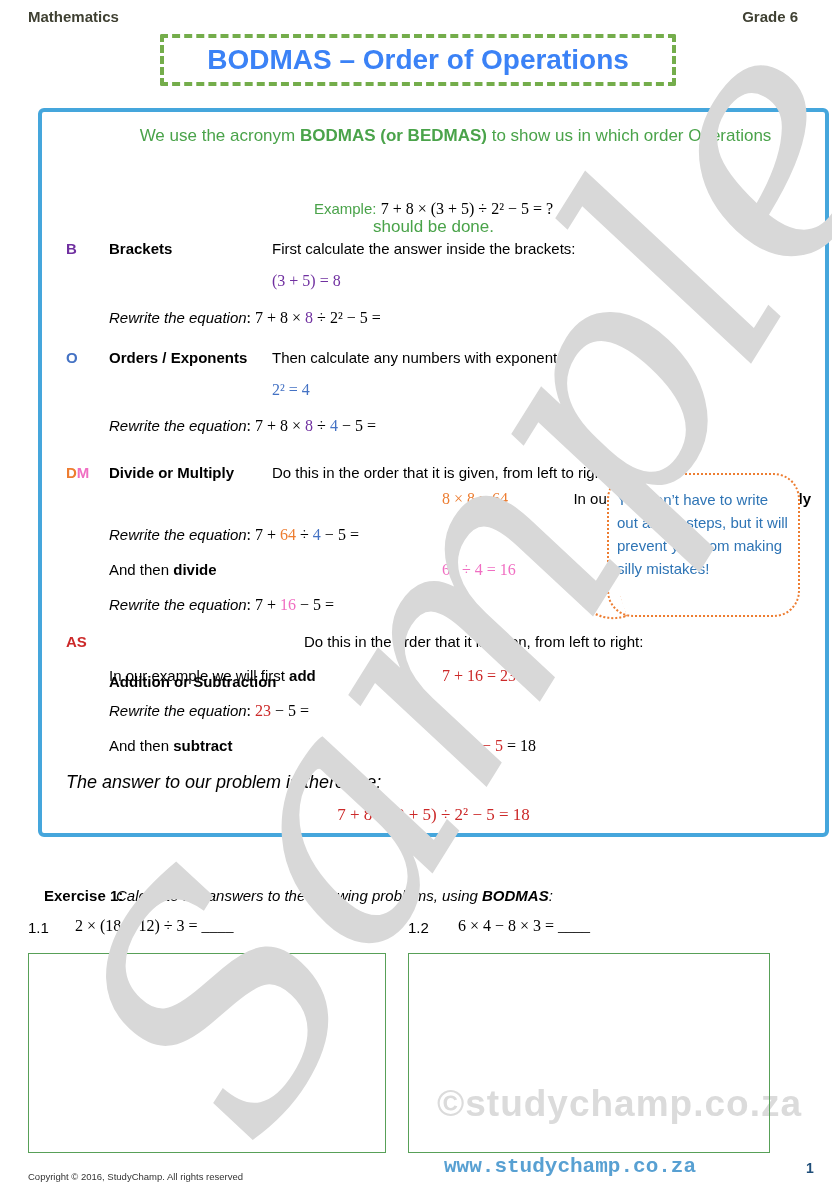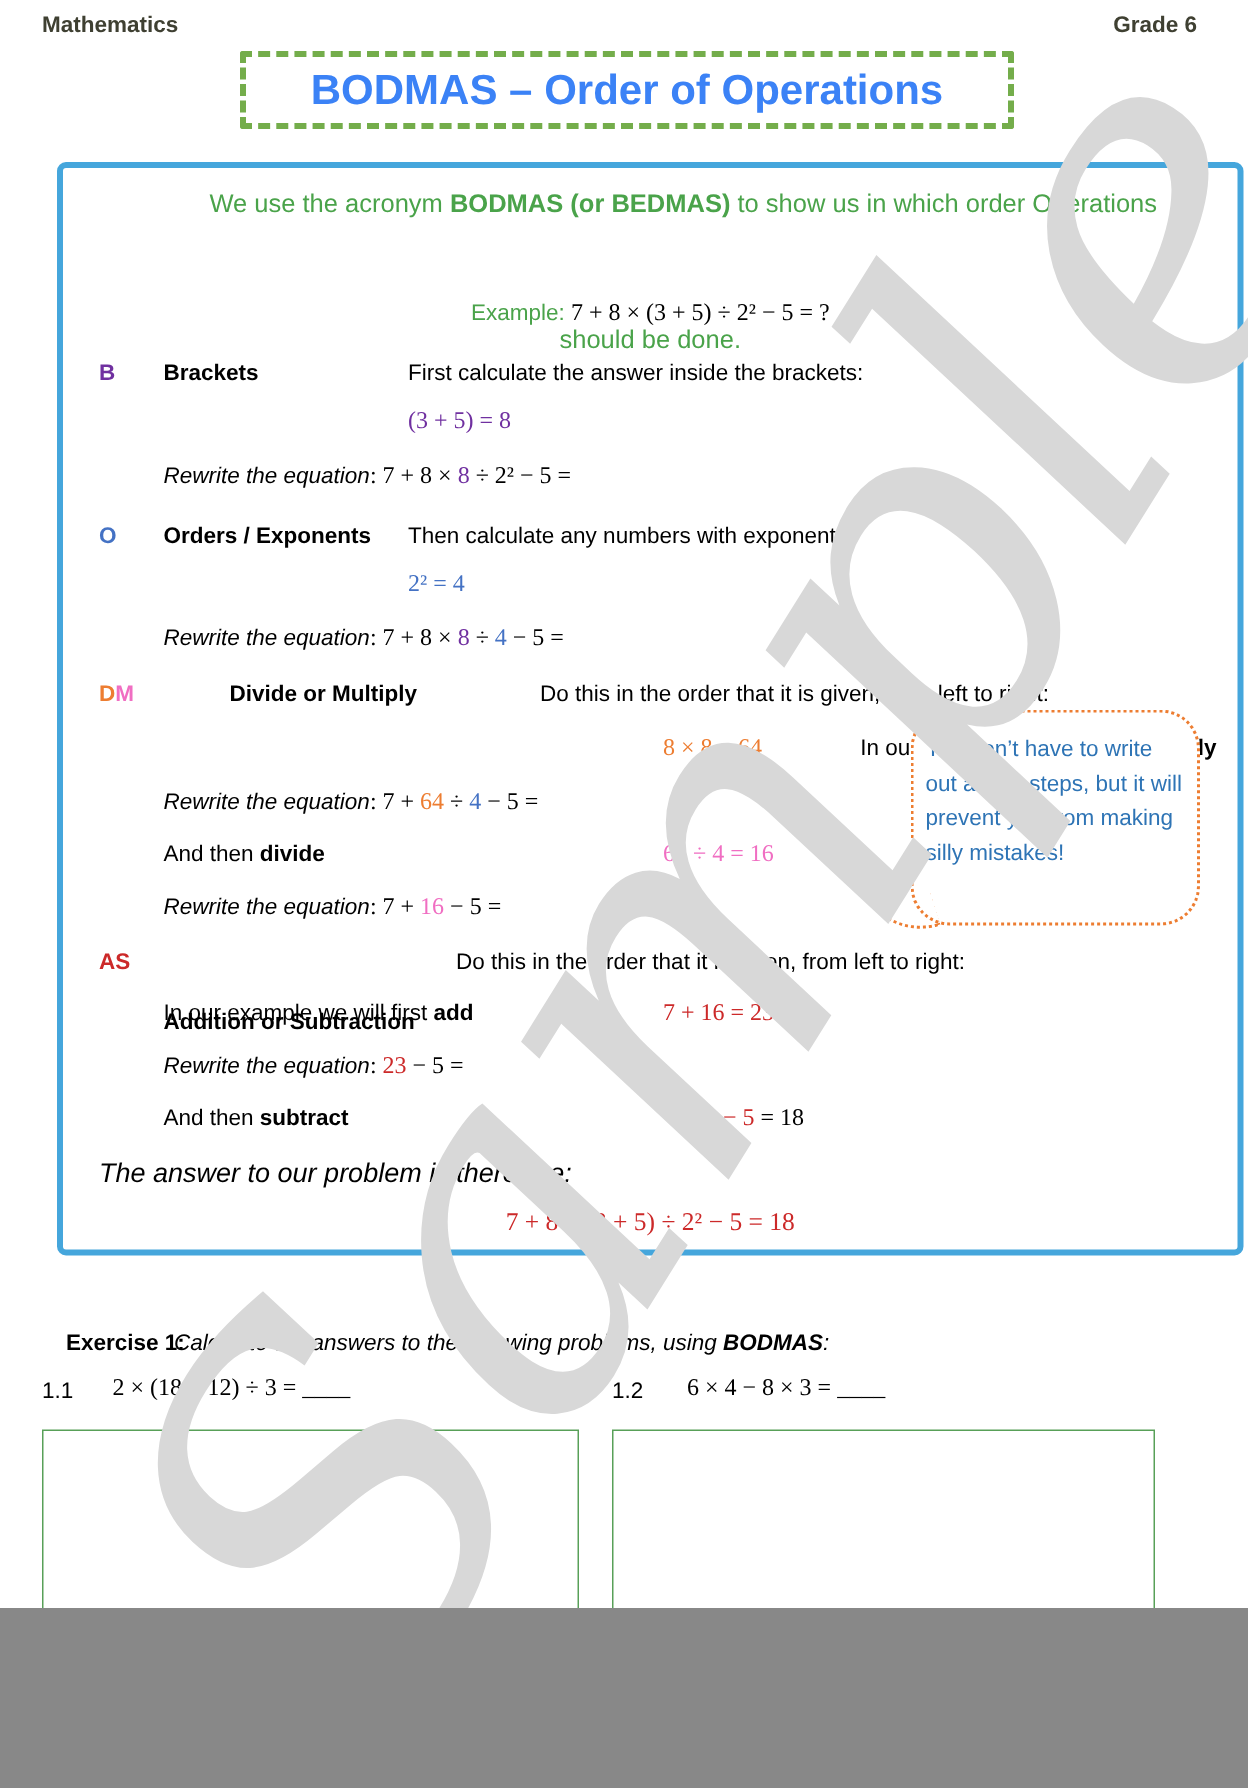--- a/index.html
+++ b/index.html
@@ -1,18 +1,18 @@
 <!DOCTYPE html>
 <html><head>
 <meta charset="utf-8">
 <style>
   * { margin:0; padding:0; box-sizing:border-box; }
   body { background:#888; }
   .page {
-    position:relative; width:832px; height:1072px; margin:0 auto;
+    position:relative; width:832px; height:1192px; margin:0 auto;
     background:#ffffff; overflow:hidden;
     font-family:"Liberation Sans", sans-serif; color:#000;
   }
   .abs { position:absolute; }
 
   
   .hdr { font-size:15px; font-weight:bold; color:#3F4032; top:8px; }
   .title-box {
     left:160px; top:34px; width:516px; height:52px;
     border:4px dashed #74AD4B; border-radius:2px;
@@ -124,21 +124,21 @@
     <div class="step-row" style="top:237px;">
       <span class="letter blue">O</span>
       <span class="term">Orders / Exponents</span>
       <span class="desc">Then calculate any numbers with exponents:</span>
     </div>
     <div class="work-eq blue" style="top:269px;">2² = 4</div>
     <div class="rewrite" style="top:305px;">
       <span class="i">Rewrite the equation</span><span class="math">: </span><span class="math">7 + 8 × </span><span class="math purple">8</span><span class="math"> ÷ </span><span class="math blue">4</span><span class="math"> − 5 =</span>
     </div>
 
-    <div class="step-row" style="top:342px;gap:44px;">
+    <div class="step-row" style="top:352px;">
       <span class="letter"><span class="orange">D</span><span class="pink">M</span></span>
       <span class="term">Divide or Multiply</span>
       <span class="desc">Do this in the order that it is given, from left to right:</span>
     </div>
     <div class="ex-line" style="top:378px;text-align:right;">
       <span>In our example we will first </span><span class="b">multiply</span>
       <span class="inline-eq orange">8 × 8 = 64</span>
     </div>
     <div class="rewrite" style="top:414px;">
       <span class="i">Rewrite the equation</span><span class="math">: </span><span class="math">7 + </span><span class="math orange">64</span><span class="math"> ÷ </span><span class="math blue">4</span><span class="math"> − 5 =</span>

